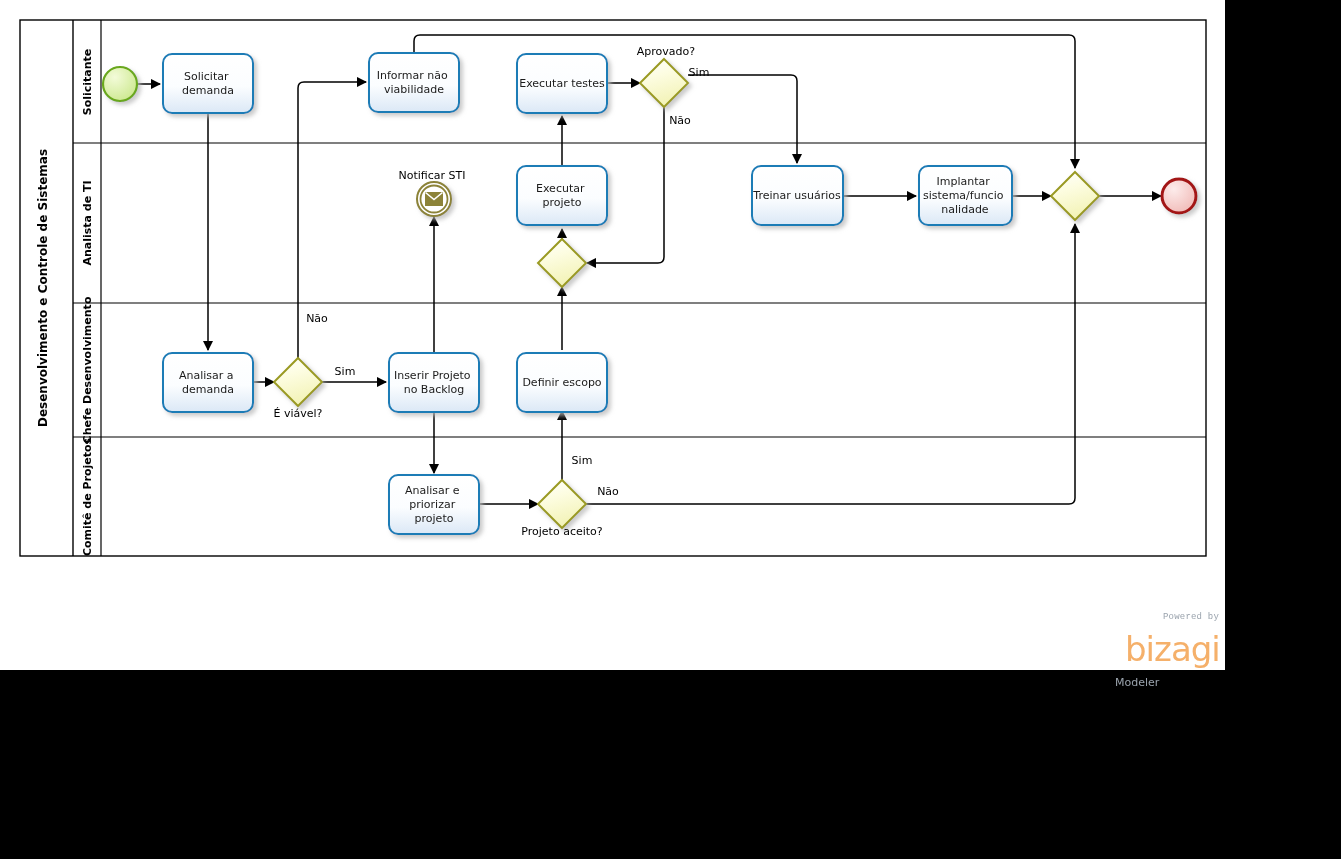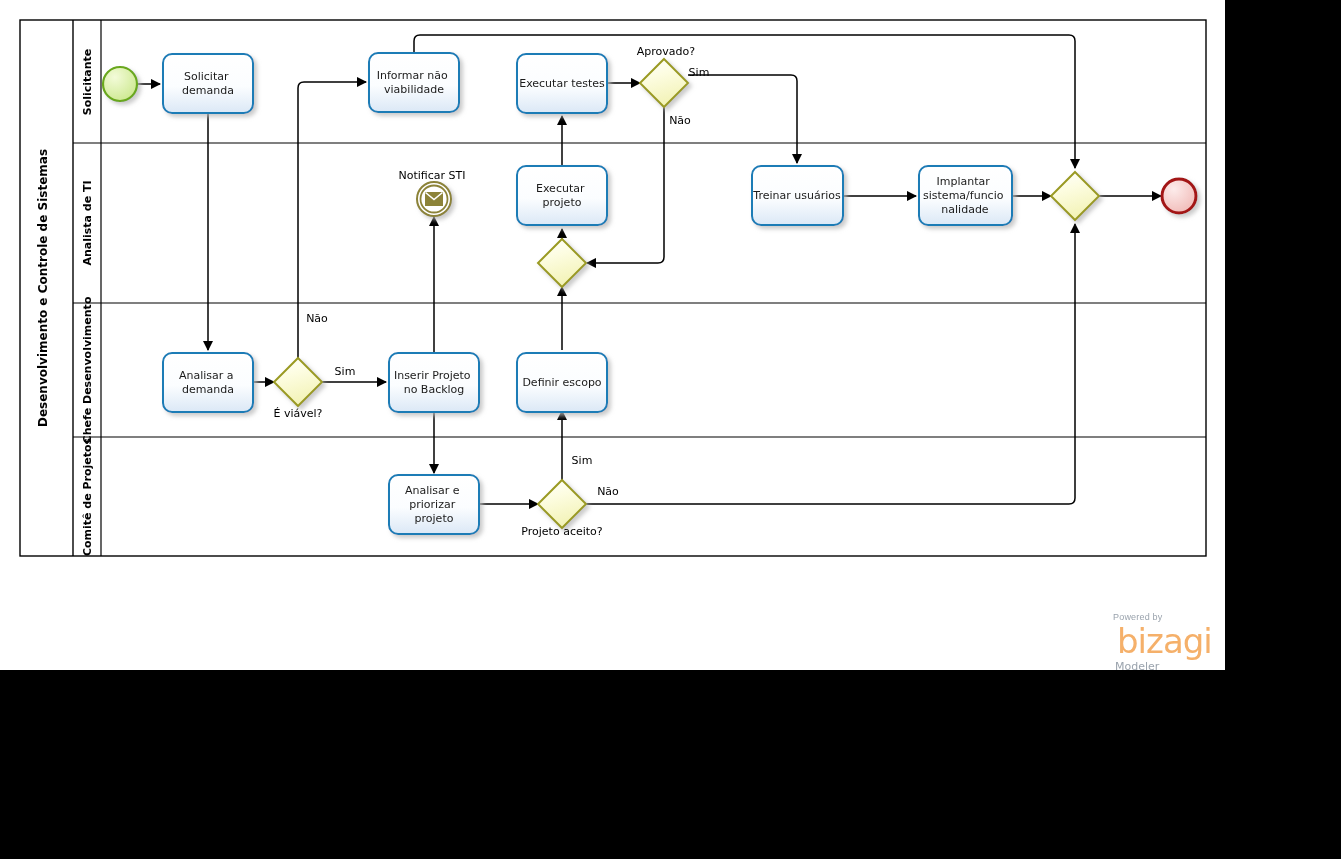--- a/index.html
+++ b/index.html
@@ -7,24 +7,24 @@
   #root{position:relative;width:1341px;height:859px;background:#000;overflow:hidden;
         font-family:"DejaVu Sans", sans-serif;}
   #canvas{position:absolute;left:0;top:0;width:1225px;height:670px;background:#ffffff;}
   #svgwrap{position:absolute;left:0;top:0;width:1225px;height:670px;}
   svg{display:block;}
   .lbl{font-family:"DejaVu Sans", sans-serif;font-size:11px;fill:#000;}
   .tasktxt{font-family:"DejaVu Sans", sans-serif;font-size:11px;fill:#1b1b1b;}
   .lanetxt{font-family:"DejaVu Sans", sans-serif;font-size:11px;font-weight:bold;fill:#000;}
   .pooltxt{font-family:"DejaVu Sans", sans-serif;font-size:12px;font-weight:bold;fill:#000;}
   .logo{position:absolute;width:130px;text-align:left;}
-  .logo .pw{font-family:Liberation Sans, sans-serif;font-size:9px;color:#9aa3ad;text-align:left;
-            margin:0 8px 0 0;letter-spacing:.2px;}
+  .logo .pw{font-family:Liberation Mono, monospace;font-size:9px;color:#9aa3ad;text-align:right;
+            margin:0 24px 0 0;letter-spacing:.2px;}
   .logo .bz{font-family:"DejaVu Sans", sans-serif;font-size:34px;color:#f5b06a;line-height:30px;
-            margin:4px;letter-spacing:-1px;font-weight:400;}
+            margin:12px;letter-spacing:-1px;font-weight:400;}
   .logo .md{font-family:"DejaVu Sans", sans-serif;font-size:11px;color:#9aa3ad;margin:2px 0 16px 2px;}
 </style>
 </head>
 <body>
 
 <div id="root">
   <div id="canvas">
 
     <div id="svgwrap">
     <svg width="1225" height="670" viewBox="0 0 1225 670" xmlns="http://www.w3.org/2000/svg">

